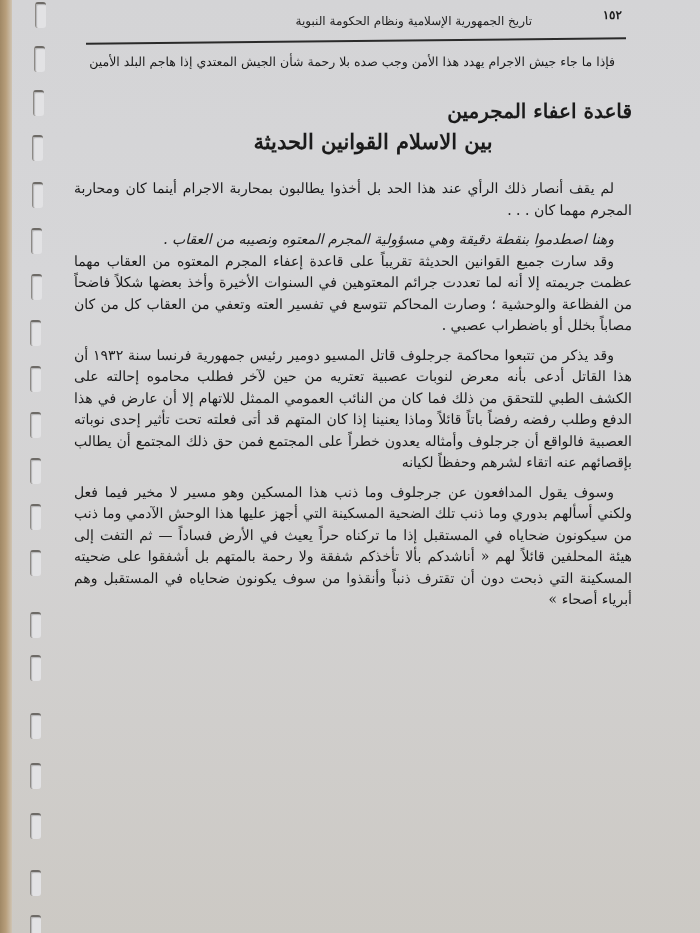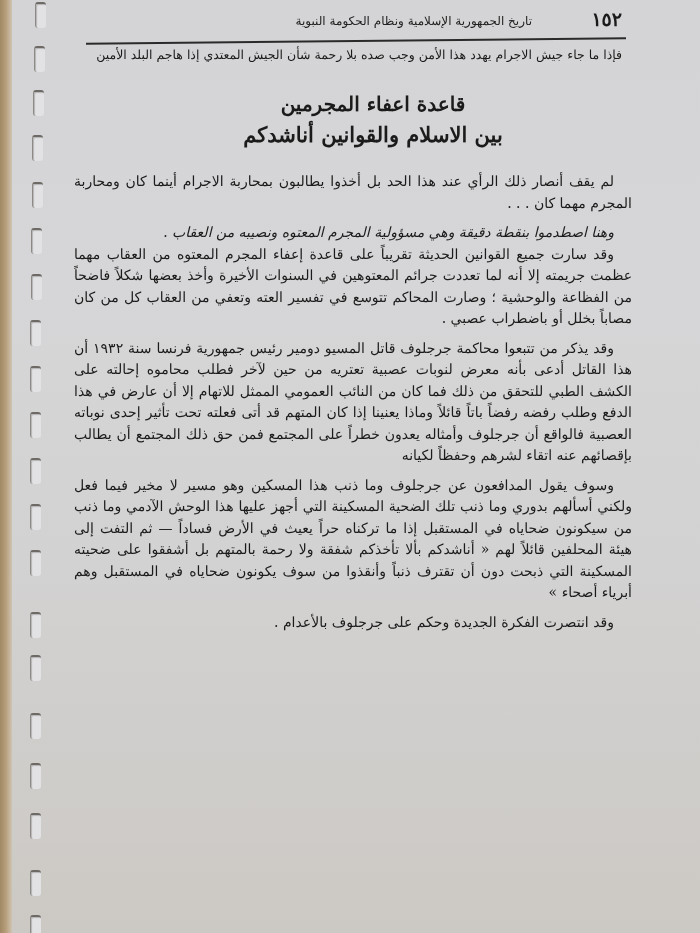--- a/index.html
+++ b/index.html
@@ -52,21 +52,21 @@
       top: 4px;
       left: 60px;
       width: 560px;
       height: 40px;
       direction: rtl;
     }
     .page-number {
       position: absolute;
       right: 10px;
       top: 4px;
-      font-size: 19px;
+      font-size: 12px;
       font-weight: bold;
       color: #1a1a1a;
       font-family: "DejaVu Serif", serif;
     }
     .book-title {
       position: absolute;
       right: 100px;
       top: 10px;
       font-size: 12px;
       color: #222;
@@ -88,24 +88,23 @@
       left: 62px;
       width: 558px;
       direction: rtl;
       color: #1b1b1b;
       font-family: "DejaVu Serif", serif;
     }
     .note {
       font-size: 12.5px;
       line-height: 22px;
       padding-right: 10px;
-      margin: 0;
+      margin: 7px;
     }
     .title-main {
-      text-align: center;
       font-size: 20px;
       font-weight: bold;
       margin: 26px 0 6px 0;
       padding-left: 40px;
     }
     .title-sub {
       text-align: center;
       font-size: 21px;
       font-weight: bold;
       margin: 0 0 24px 0;
@@ -155,22 +154,21 @@
   <div class="running-head">
     <span class="page-number">١٥٢</span>
     <span class="book-title">تاريخ الجمهورية الإسلامية ونظام الحكومة النبوية</span>
     <div class="head-rule"></div>
   </div>
 
   <div class="content">
     <p class="note">فإذا ما جاء جيش الاجرام يهدد هذا الأمن وجب صده بلا رحمة شأن الجيش المعتدي إذا هاجم البلد الأمين</p>
 
     <h1 class="title-main">قاعدة اعفاء المجرمين</h1>
-    <h2 class="title-sub">بين الاسلام والقوانين أناشدكم</h2>
+    <h2 class="title-sub">بين الاسلام القوانين الحديثة</h2>
 
     <p class="para">لم يقف أنصار ذلك الرأي عند هذا الحد بل أخذوا يطالبون بمحاربة الاجرام أينما كان ومحاربة المجرم مهما كان . . .</p>
     <p class="para tight">وهنا اصطدموا بنقطة دقيقة وهي مسؤولية المجرم المعتوه ونصيبه من العقاب .</p>
     <p class="para">وقد سارت جميع القوانين الحديثة تقريباً على قاعدة إعفاء المجرم المعتوه من العقاب مهما عظمت جريمته إلا أنه لما تعددت جرائم المعتوهين في السنوات الأخيرة وأخذ بعضها شكلاً فاضحاً من الفظاعة والوحشية ؛ وصارت المحاكم تتوسع في تفسير العته وتعفي من العقاب كل من كان مصاباً بخلل أو باضطراب عصبي .</p>
     <p class="para">وقد يذكر من تتبعوا محاكمة جرجلوف قاتل المسيو دومير رئيس جمهورية فرنسا سنة ١٩٣٢ أن هذا القاتل أدعى بأنه معرض لنوبات عصبية تعتريه من حين لآخر فطلب محاموه إحالته على الكشف الطبي للتحقق من ذلك فما كان من النائب العمومي الممثل للاتهام إلا أن عارض في هذا الدفع وطلب رفضه رفضاً باتاً قائلاً وماذا يعنينا إذا كان المتهم قد أتى فعلته تحت تأثير إحدى نوباته العصبية فالواقع أن جرجلوف وأمثاله يعدون خطراً على المجتمع فمن حق ذلك المجتمع أن يطالب بإقصائهم عنه اتقاء لشرهم وحفظاً لكيانه</p>
     <p class="para">وسوف يقول المدافعون عن جرجلوف وما ذنب هذا المسكين وهو مسير لا مخير فيما فعل ولكني أسألهم بدوري وما ذنب تلك الضحية المسكينة التي أجهز عليها هذا الوحش الآدمي وما ذنب من سيكونون ضحاياه في المستقبل إذا ما تركناه حراً يعيث في الأرض فساداً — ثم التفت إلى هيئة المحلفين قائلاً لهم « أناشدكم بألا تأخذكم شفقة ولا رحمة بالمتهم بل أشفقوا على ضحيته المسكينة التي ذبحت دون أن تقترف ذنباً وأنقذوا من سوف يكونون ضحاياه في المستقبل وهم أبرياء أصحاء »</p>
-    <p class="para">وقد انتصرت الفكرة الجديدة وحكم على جرجلوف بالأعدام .</p>
   </div>
 </div>
 
 </body></html>

